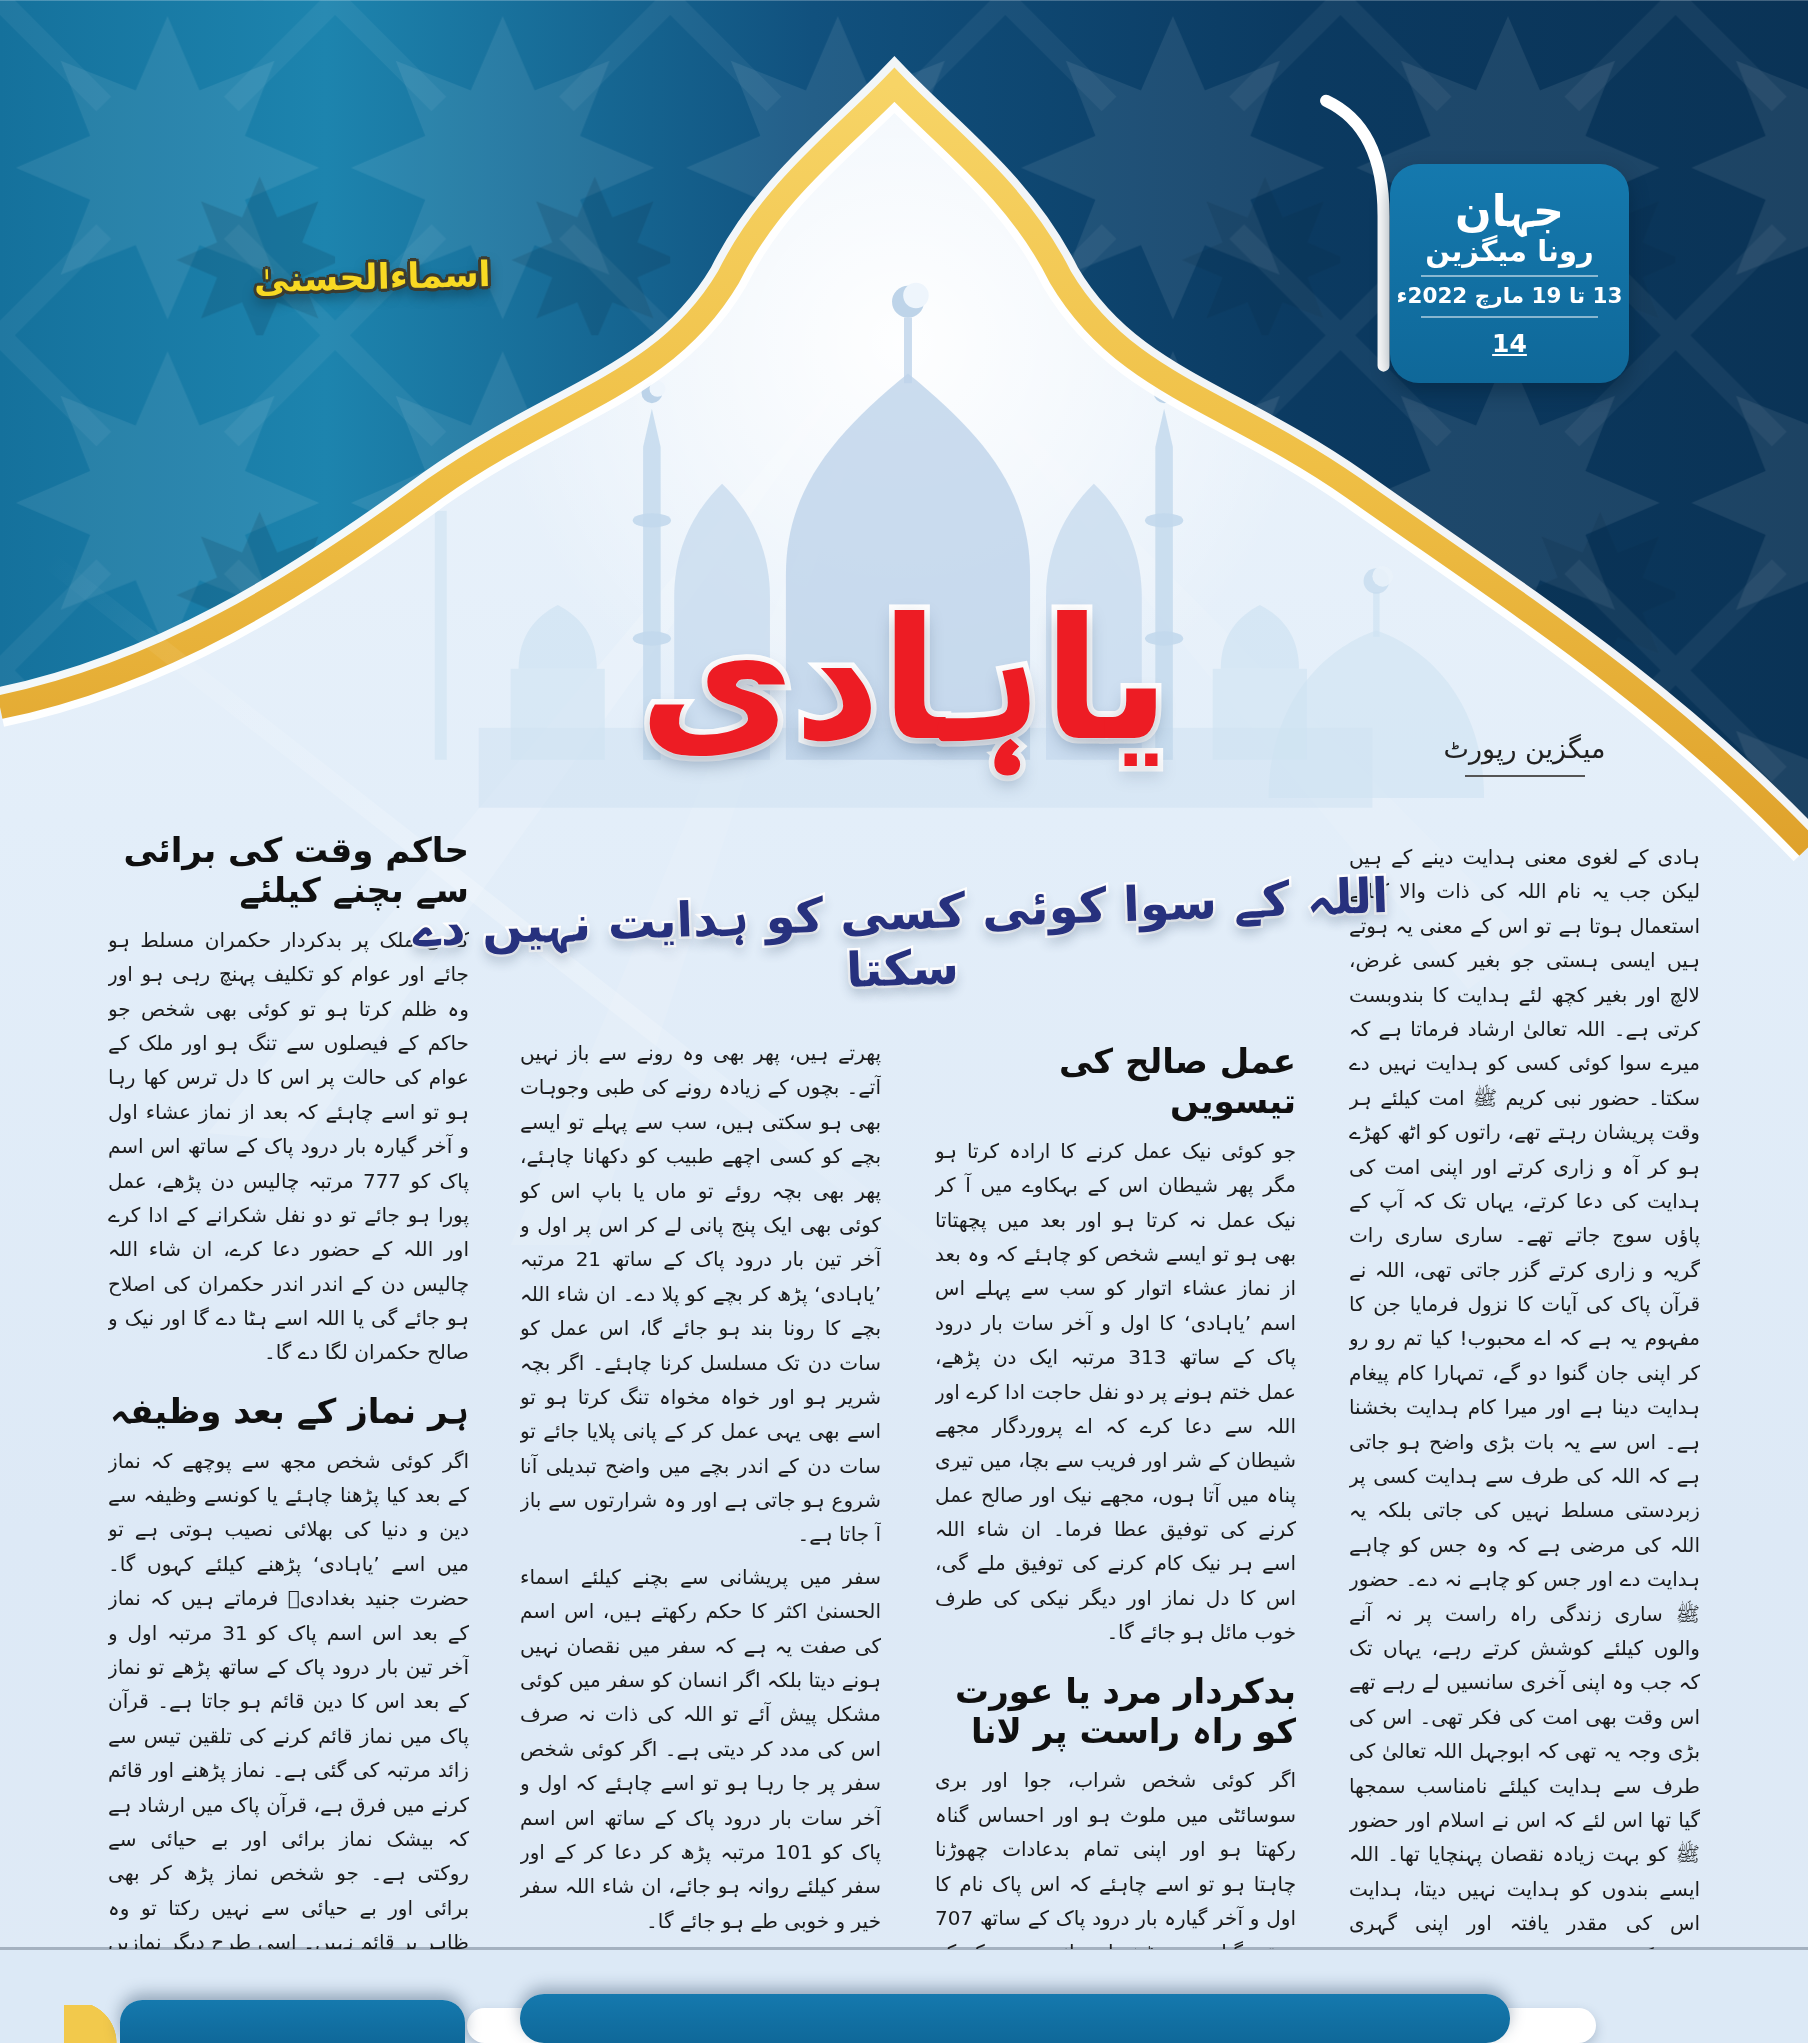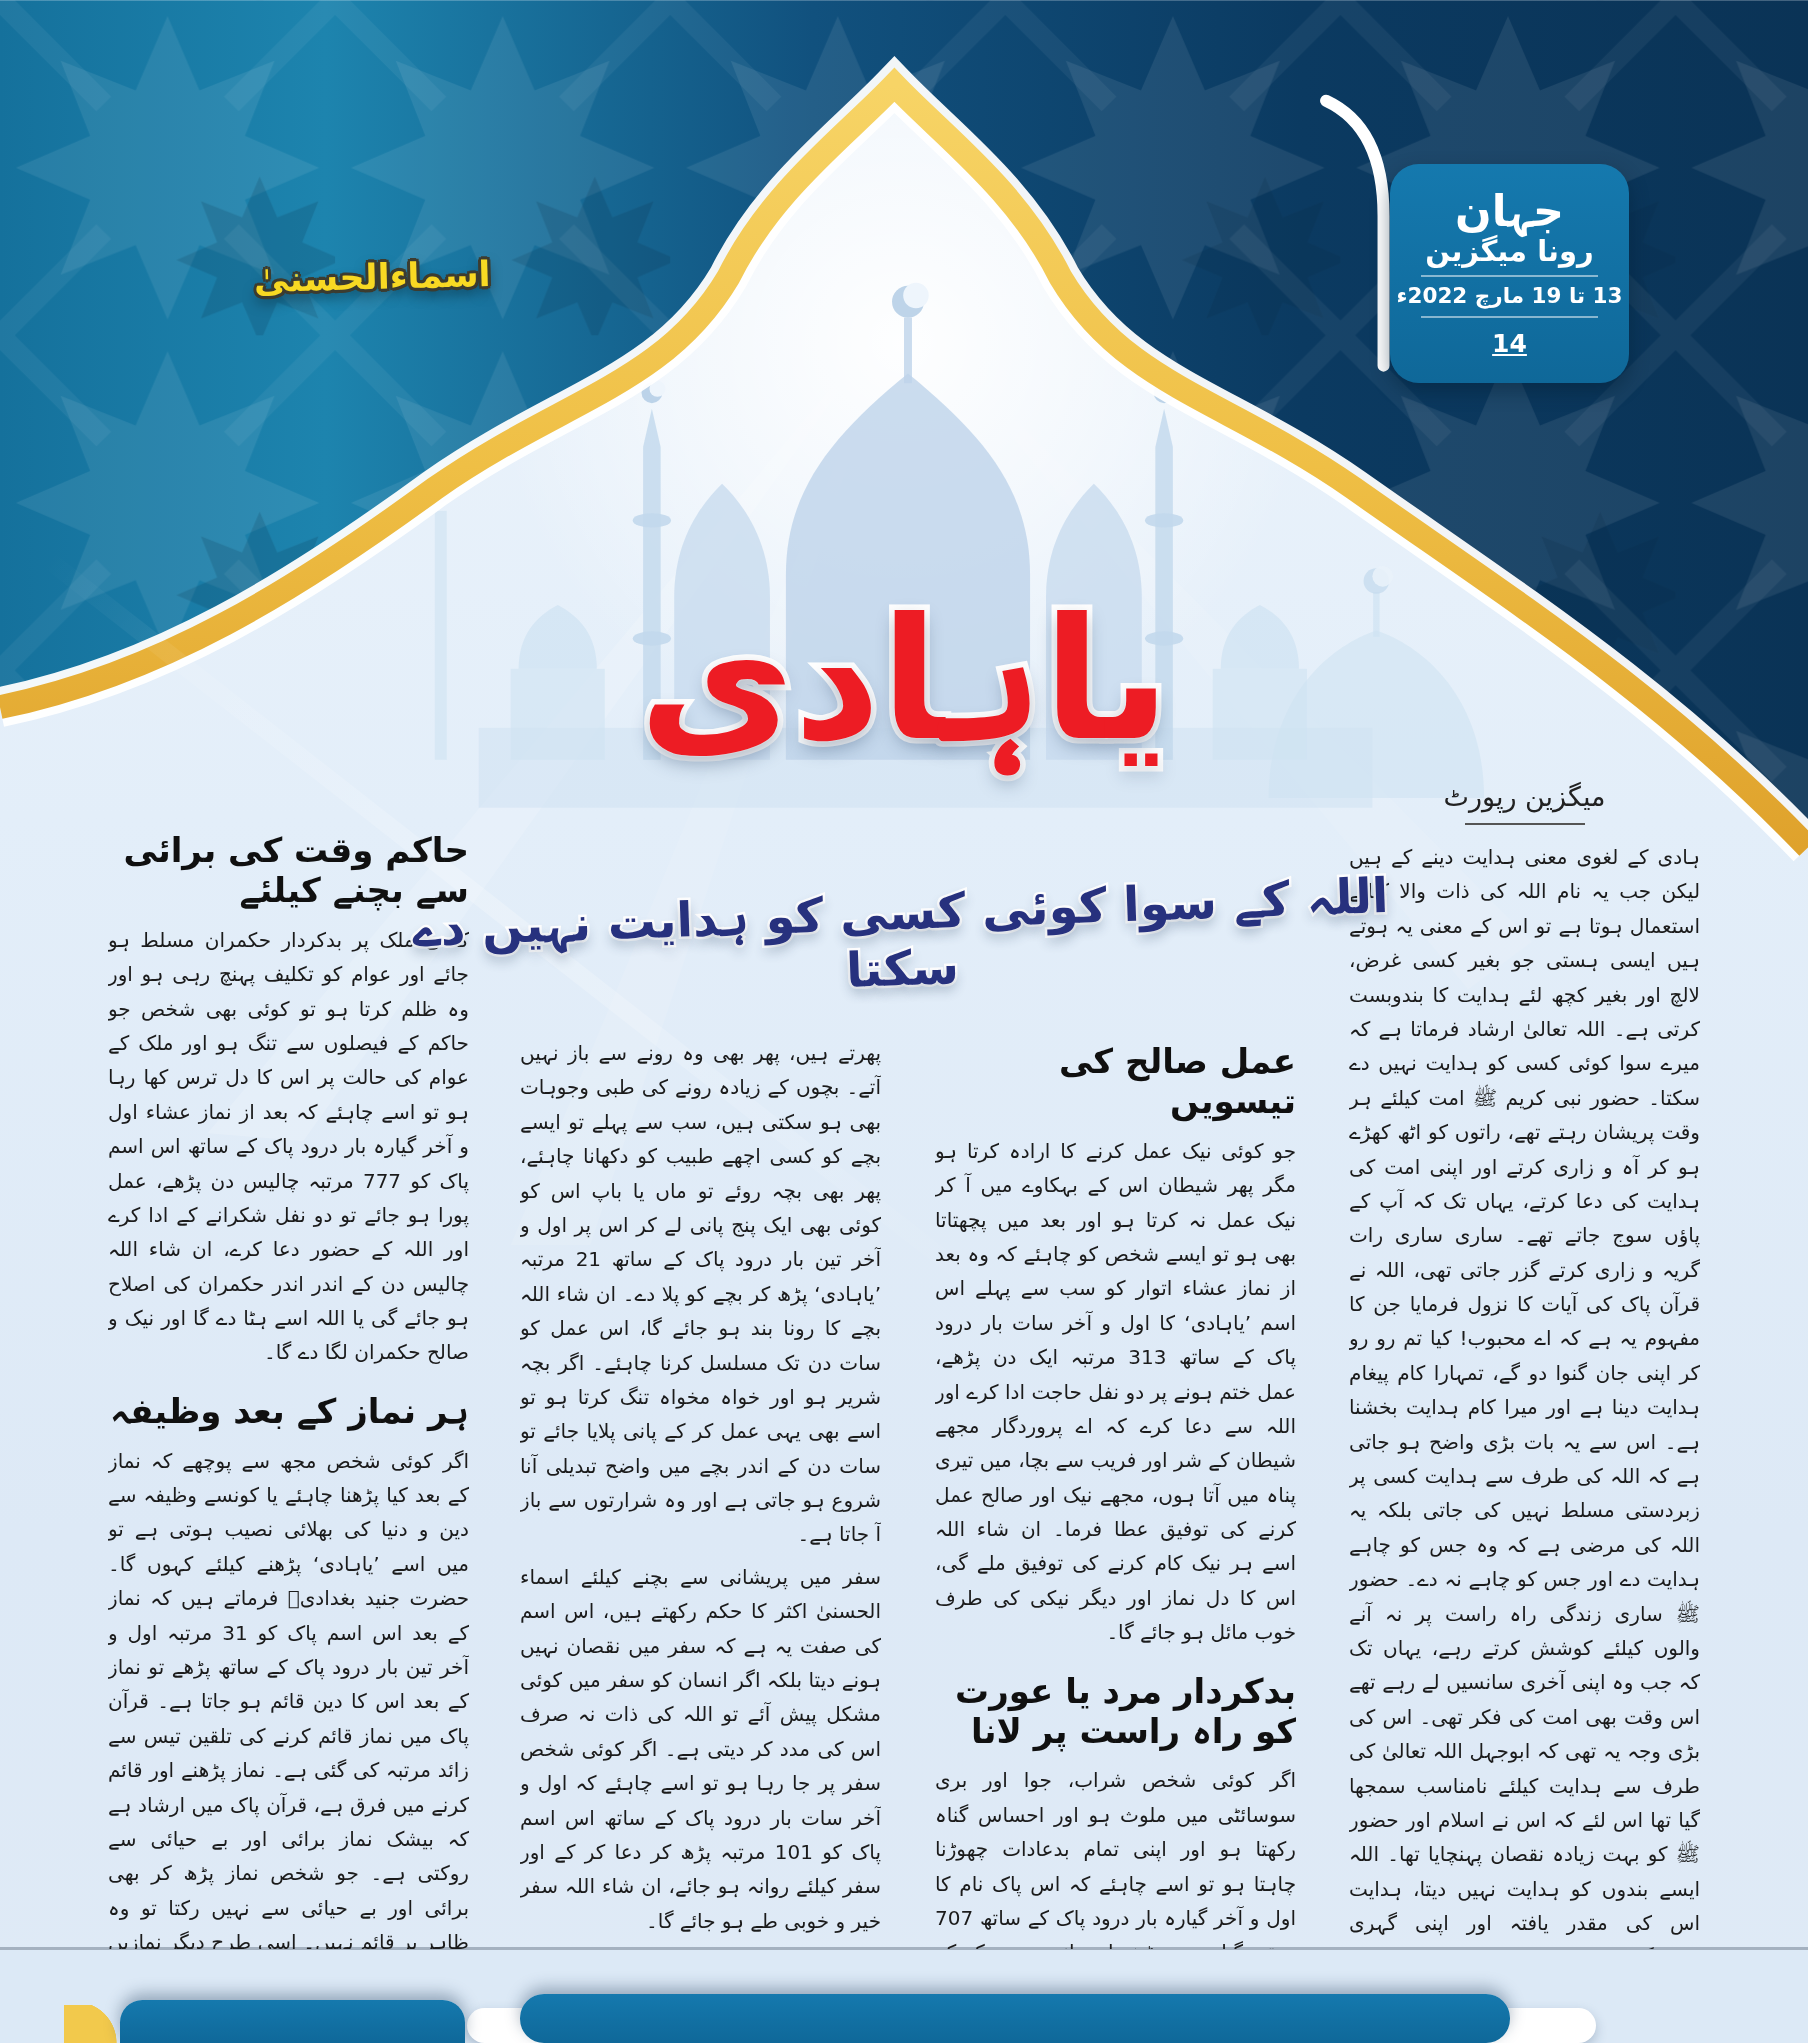--- a/index.html
+++ b/index.html
@@ -43,21 +43,21 @@
   }
   .subtitle{
     left:375px;top:884px;width:1053px;z-index:4;text-align:center;
     font-size:48px;font-weight:bold;color:#27317e;transform:rotate(-2deg);
     -webkit-text-stroke:4.8px #ffffff;paint-order:stroke fill;
     text-shadow:0 0 1.6px #fff,0 6.4px 11.2px rgba(30,55,90,.3);
   }
 
   
   .kicker{left:1349px;top:733px;width:351px;z-index:4;text-align:center;
-    font-size:27px;color:#222;direction:rtl;margin-top:48px;}
+    font-size:27px;color:#222;direction:rtl;}
   .kicker .kline{width:120px;height:1.6px;background:#555;margin:11.2px auto 0;}
 
   
   .col{z-index:3;direction:rtl;color:#1b1b1b;overflow:hidden;}
   .col .para{font-size:20px;line-height:1.72;text-align:justify;text-justify:inter-word;margin:0 0 8px;}
   .col .heading{font-size:34px;font-weight:bold;text-align:right;margin:21px 0 12.8px;color:#101010;}
   .col1{left:108px;top:830px;width:361px;height:1119px;}
   .col2{left:520px;top:1036px;width:361px;height:913px;}
   .col3{left:935px;top:1020px;width:361px;height:929px;}
   .col4{left:1349px;top:840px;width:351px;height:1109px;}

